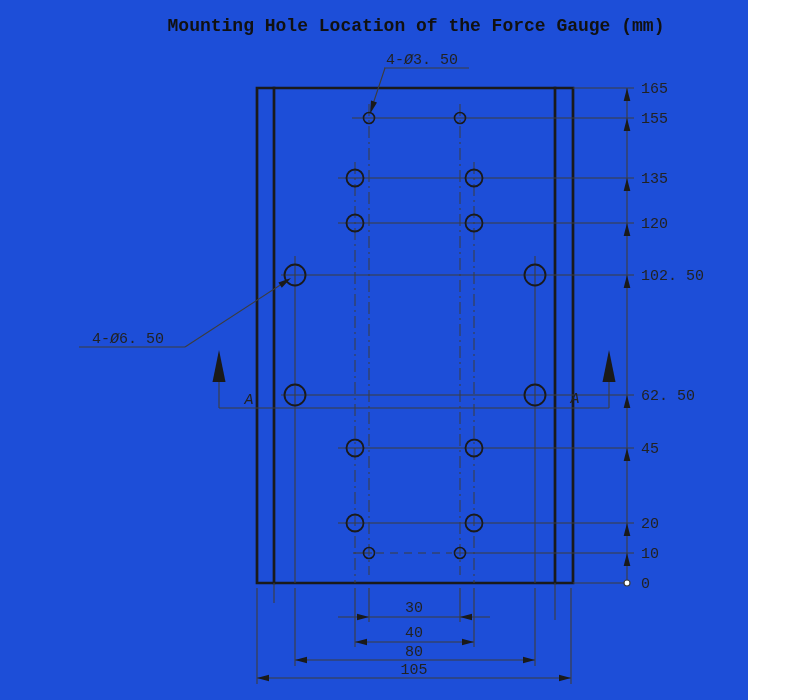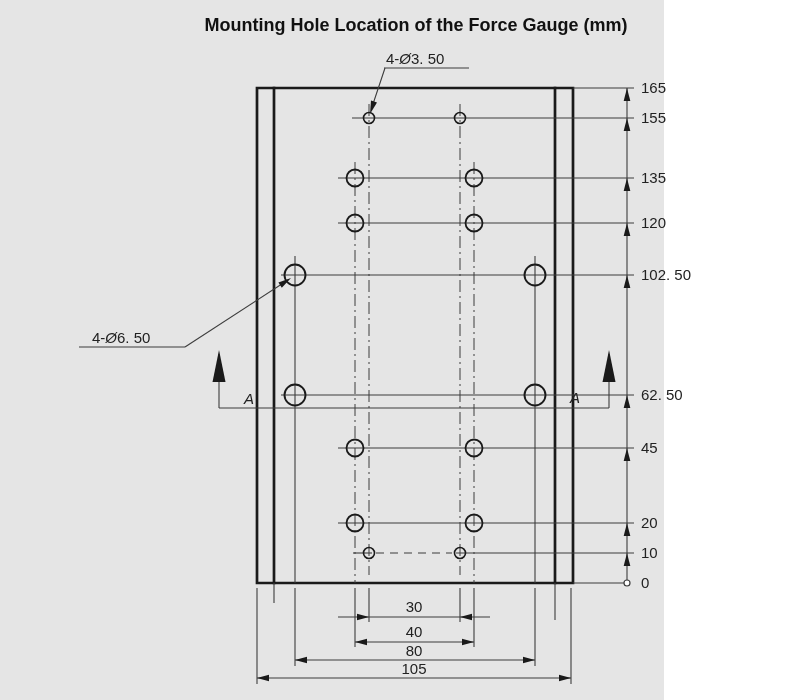--- a/index.html
+++ b/index.html
@@ -6,23 +6,24 @@
     margin: 0;
     padding: 0;
     background: #ffffff;
     width: 800px;
     height: 700px;
     overflow: hidden;
     font-family: "Liberation Sans", sans-serif;
   }
   .stage {
     position: relative;
-    width: 664px;
+    width: 748px;
     height: 700px;
-    background: #e5e5e5;
+    background: #1d4ed8;
+    font-family: Liberation Mono, monospace;
   }
   svg { display: block; }
   
   .thick  { stroke: #1a1a1a; stroke-width: 2.7; fill: none; stroke-linecap: square; }
   .thin   { stroke: #3d3d3d; stroke-width: 1.1; fill: none; stroke-linecap: butt; }
   .cl     { stroke: #3d3d3d; stroke-width: 1;   fill: none; stroke-dasharray: 12 4 2 4; }
   .dash   { stroke: #3d3d3d; stroke-width: 1.1; fill: none; stroke-dasharray: 8 6; }
   .hole   { stroke: #1a1a1a; fill: none; }
   .hole-s { stroke-width: 1.6; }
   .hole-m { stroke-width: 1.8; }

